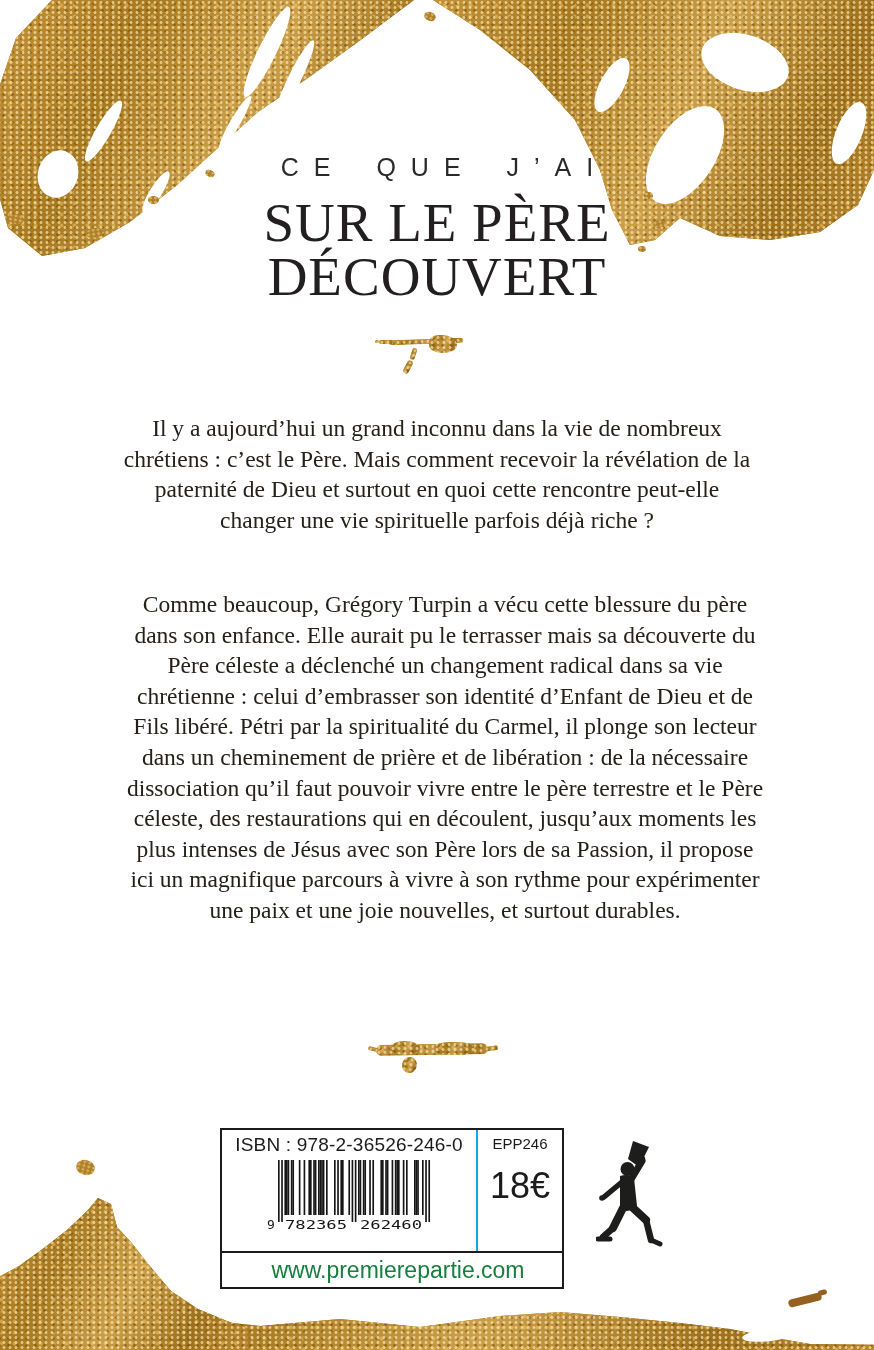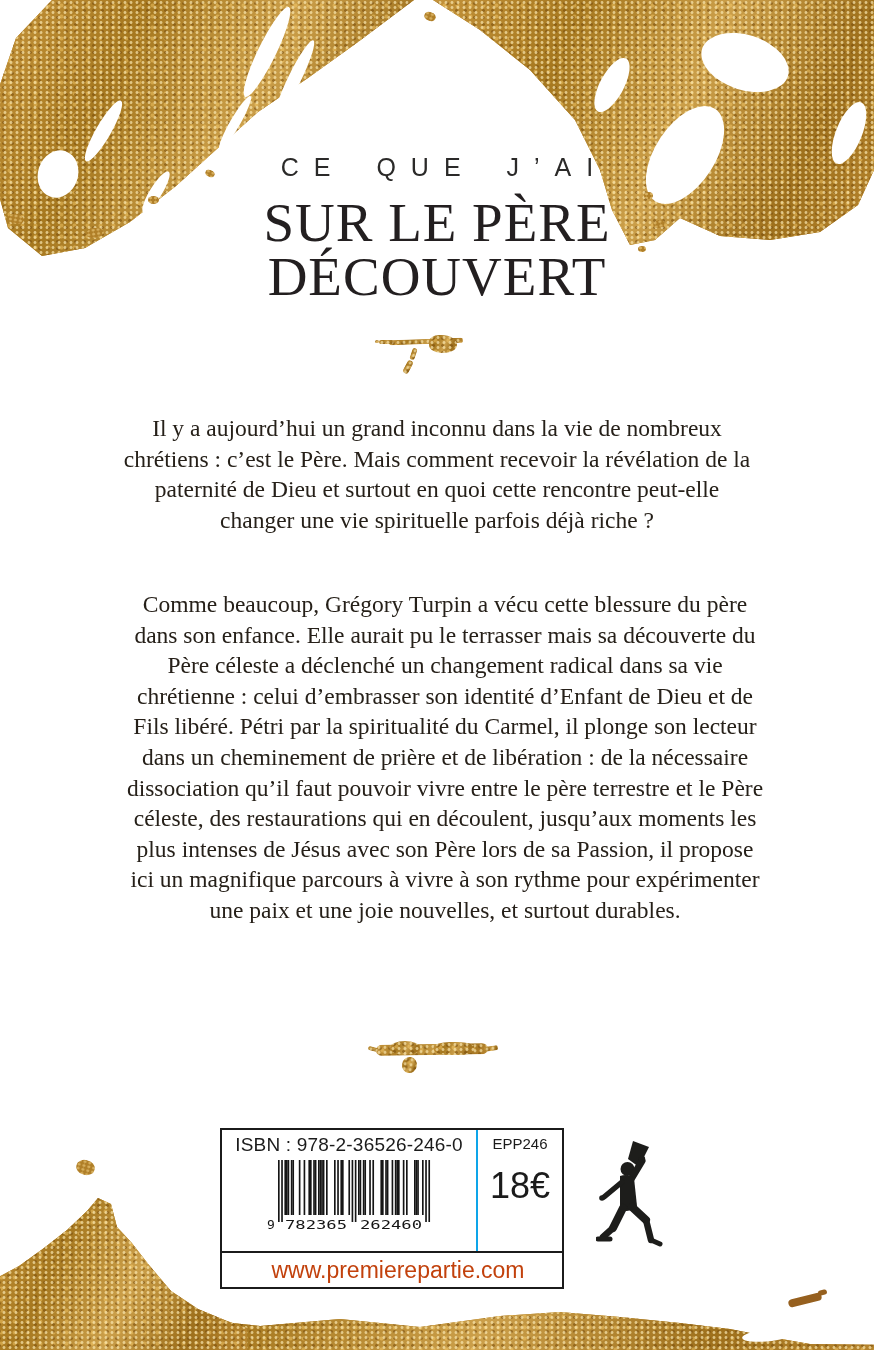--- a/index.html
+++ b/index.html
@@ -33,21 +33,21 @@
   .bc-top{position:absolute;left:0;right:0;top:0;bottom:34px;display:flex;border-bottom:2px solid #1b1b1b;}
   .bc-left{width:256px;border-right:2px solid #0ea5e9;box-sizing:border-box;display:flex;flex-direction:column;
            align-items:center;padding-top:4px;}
   .bc-isbn{font-size:19px;letter-spacing:.2px;color:#1b1b1b;white-space:nowrap;}
   .bc-left svg{margin-top:4px;}
   .bc-digit{font-family:"DejaVu Sans Mono",monospace;font-size:13px;fill:#151515;}
   .bc-right{flex:1;text-align:center;padding-top:5px;}
   .bc-ref{font-size:15px;color:#1b1b1b;}
   .bc-price{font-size:36px;margin-top:13px;color:#1b1b1b;}
   .bc-site{position:absolute;left:12px;right:0;bottom:0;height:32px;line-height:31px;text-align:center;
-           font-size:23px;color:#c2410c;}
+           font-size:23px;color:#15803d;}
   
   .logo{position:absolute;left:596px;top:1140px;z-index:4;}
   .dec{z-index:1;}
 </style>
 </head>
 <body>
 
 <div class="page">
 
   <div class="gold dec" style="left:-10px;top:0;width:440px;height:262px;

